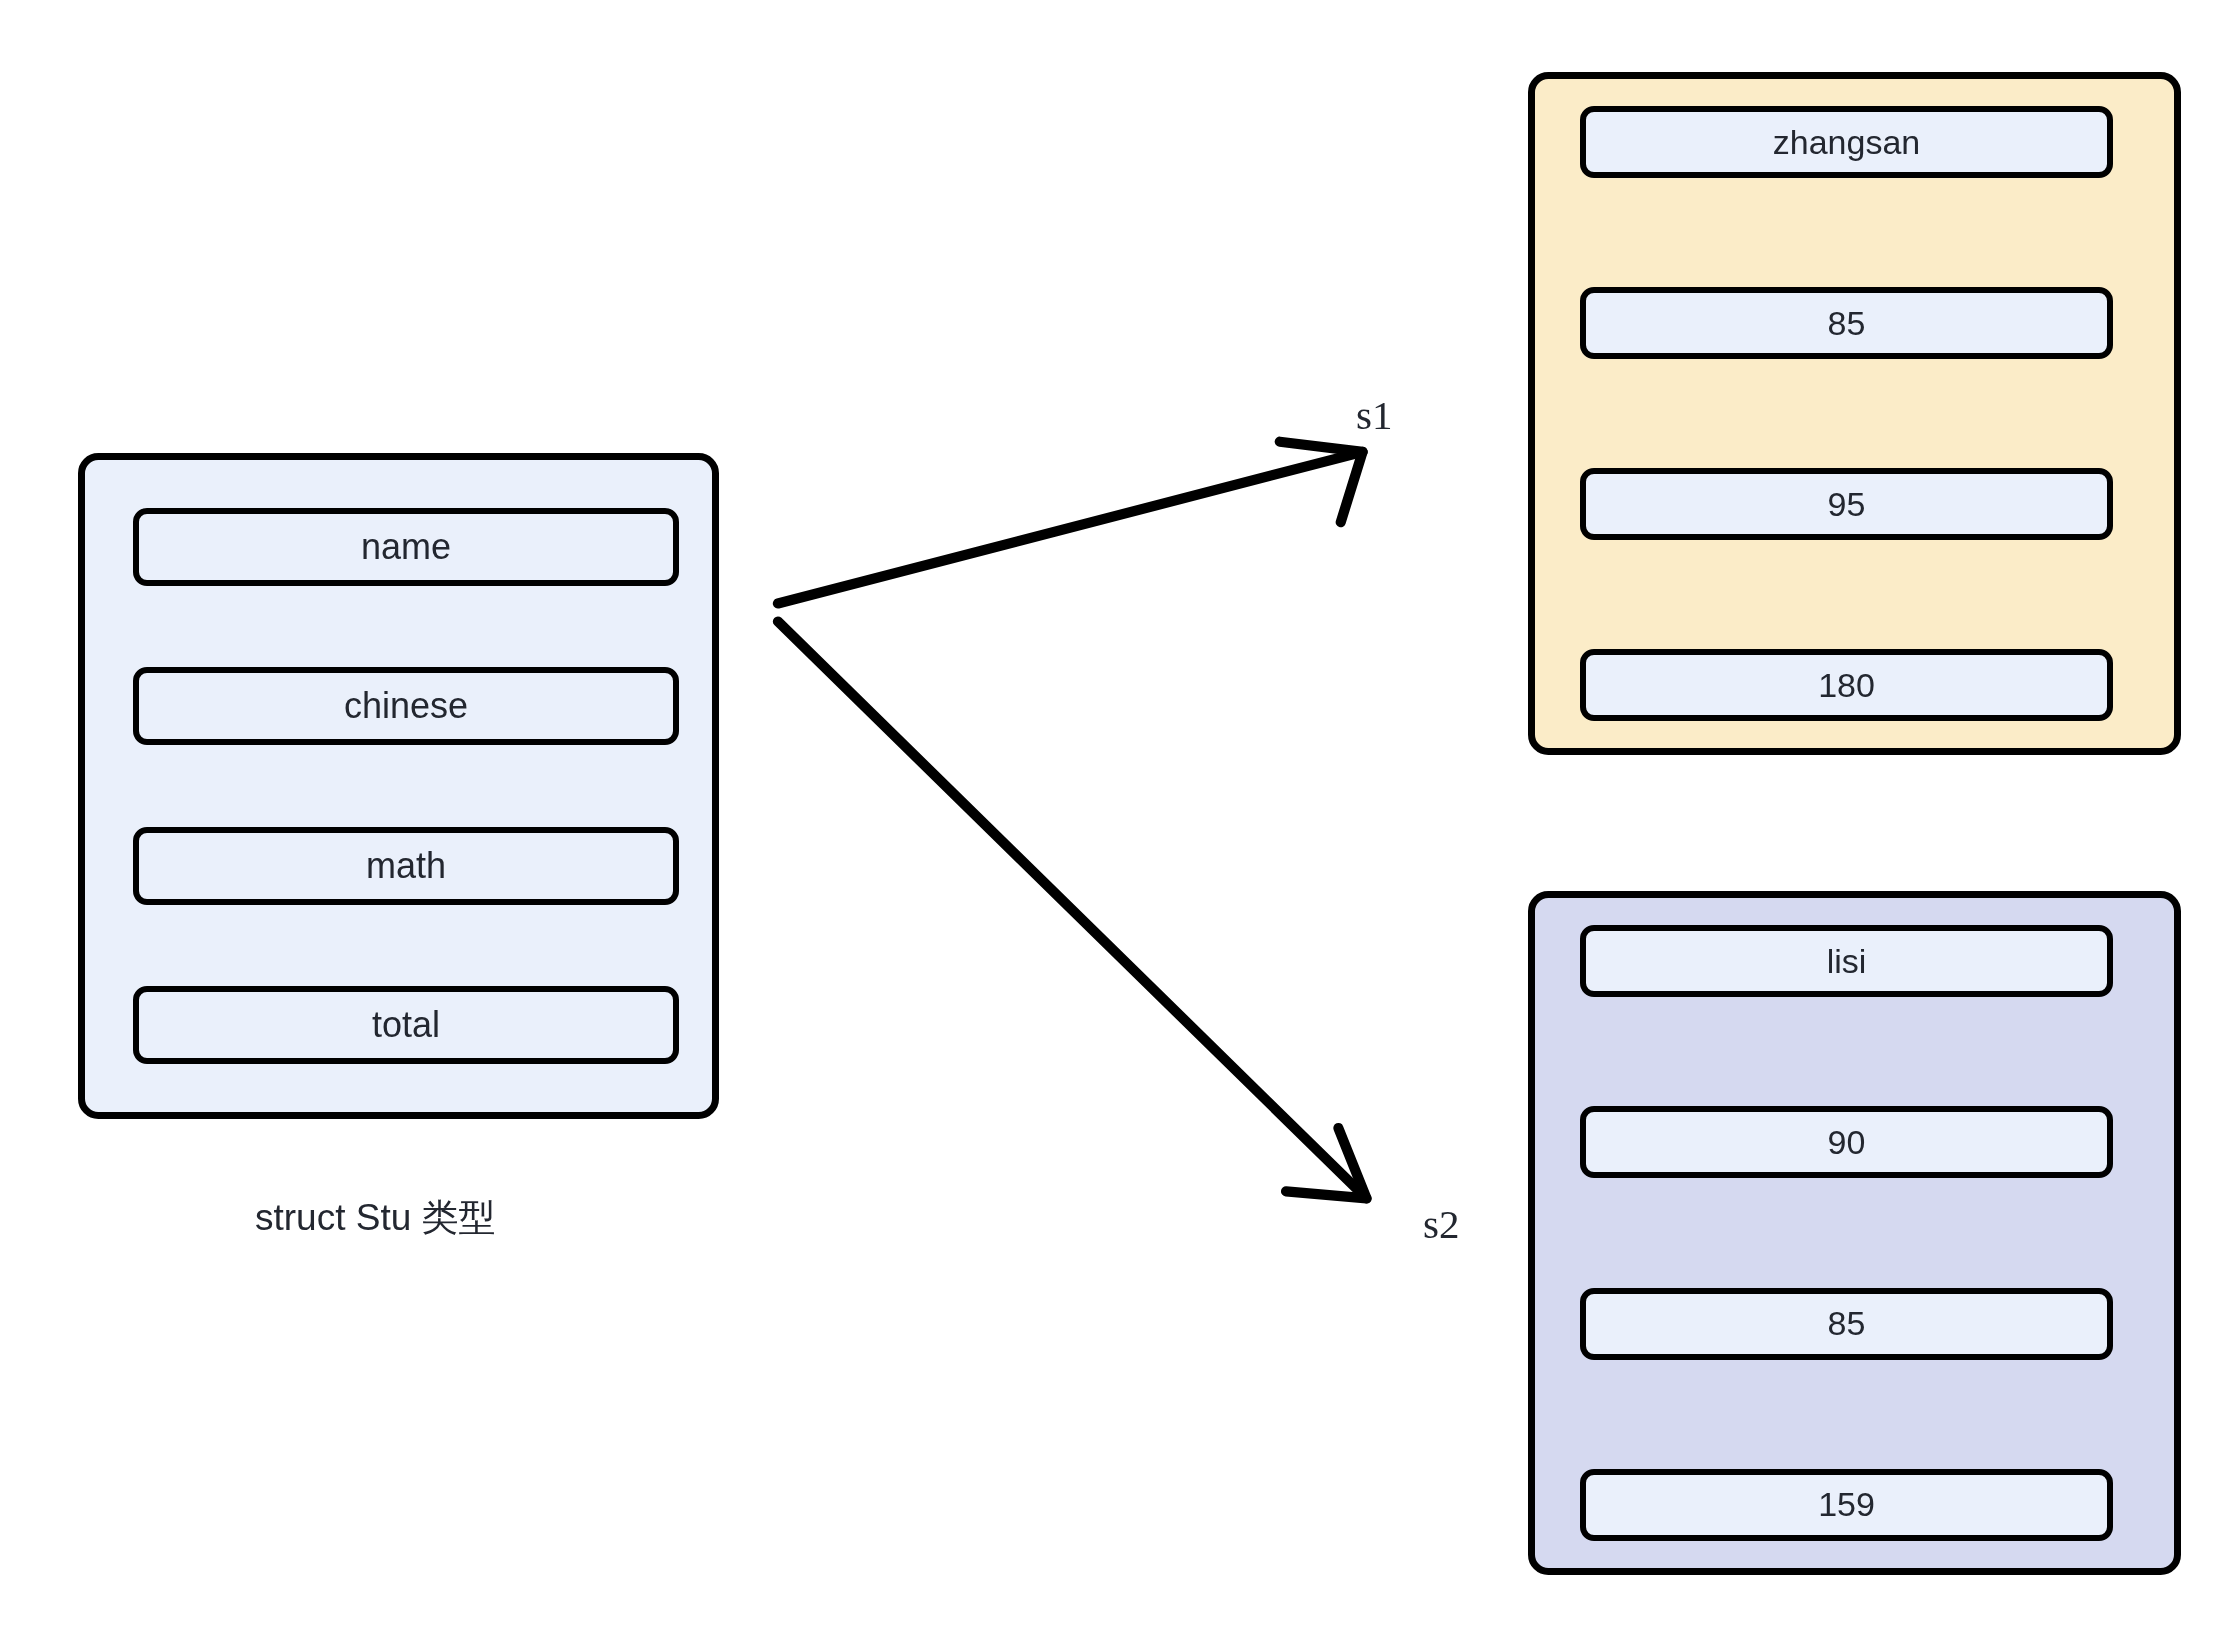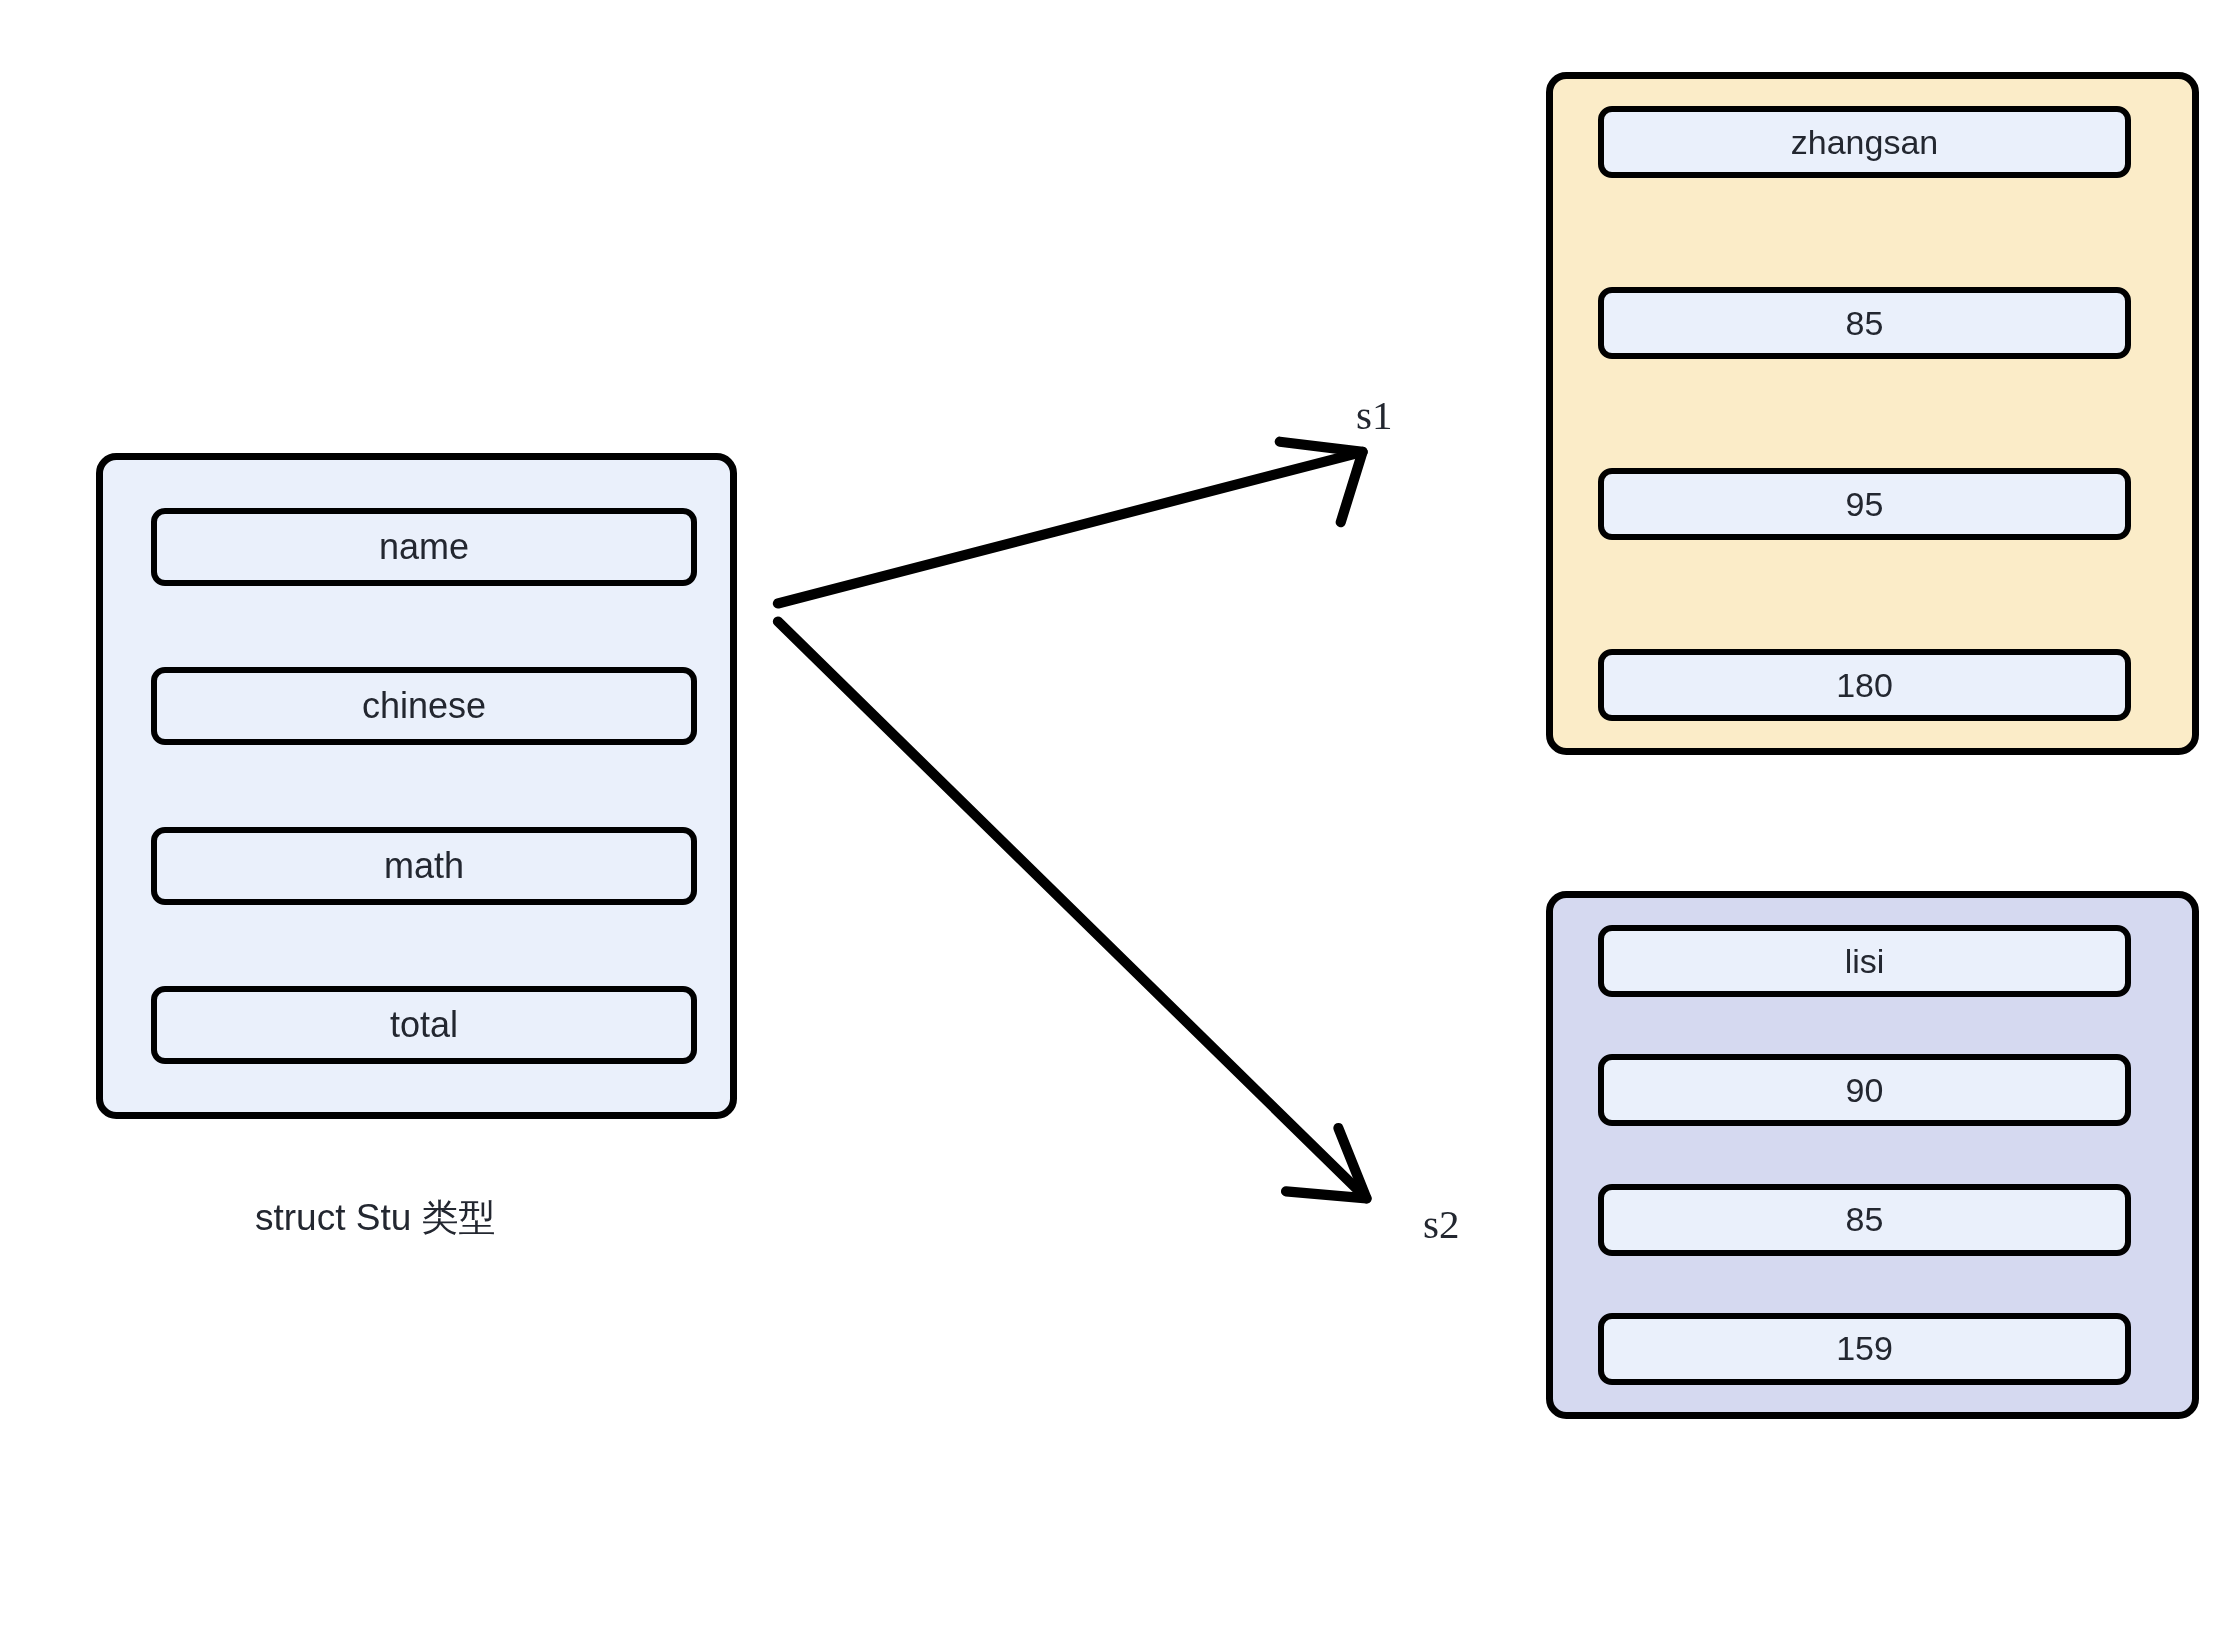--- a/index.html
+++ b/index.html
@@ -20,21 +20,20 @@
 
   
   .struct-box {
     position: absolute;
     box-sizing: border-box;
     border: 7px solid #000000;
     border-radius: 20.3px;
     display: flex;
     flex-direction: column;
     justify-content: space-between;
-    margin-left: 18px;
   }
   .struct-box.left {
     left: 78px;
     top: 453px;
     width: 641px;
     height: 666px;
     background: #eaf0fb;
     padding: 48px 33px 48px 48px;
   }
   .struct-box.s1 {
@@ -42,21 +41,21 @@
     top: 72px;
     width: 653px;
     height: 683px;
     background: #fbecc8;
     padding: 27px 61px 27px 45px;
   }
   .struct-box.s2 {
     left: 1528px;
     top: 891px;
     width: 653px;
-    height: 528px;
+    height: 684px;
     background: #d5d9f0;
     padding: 27px 61px 27px 45px;
   }
 
   
   .field {
     box-sizing: border-box;
     background: #eaf0fb;
     border: 6.3px solid #000000;
     border-radius: 14px;

